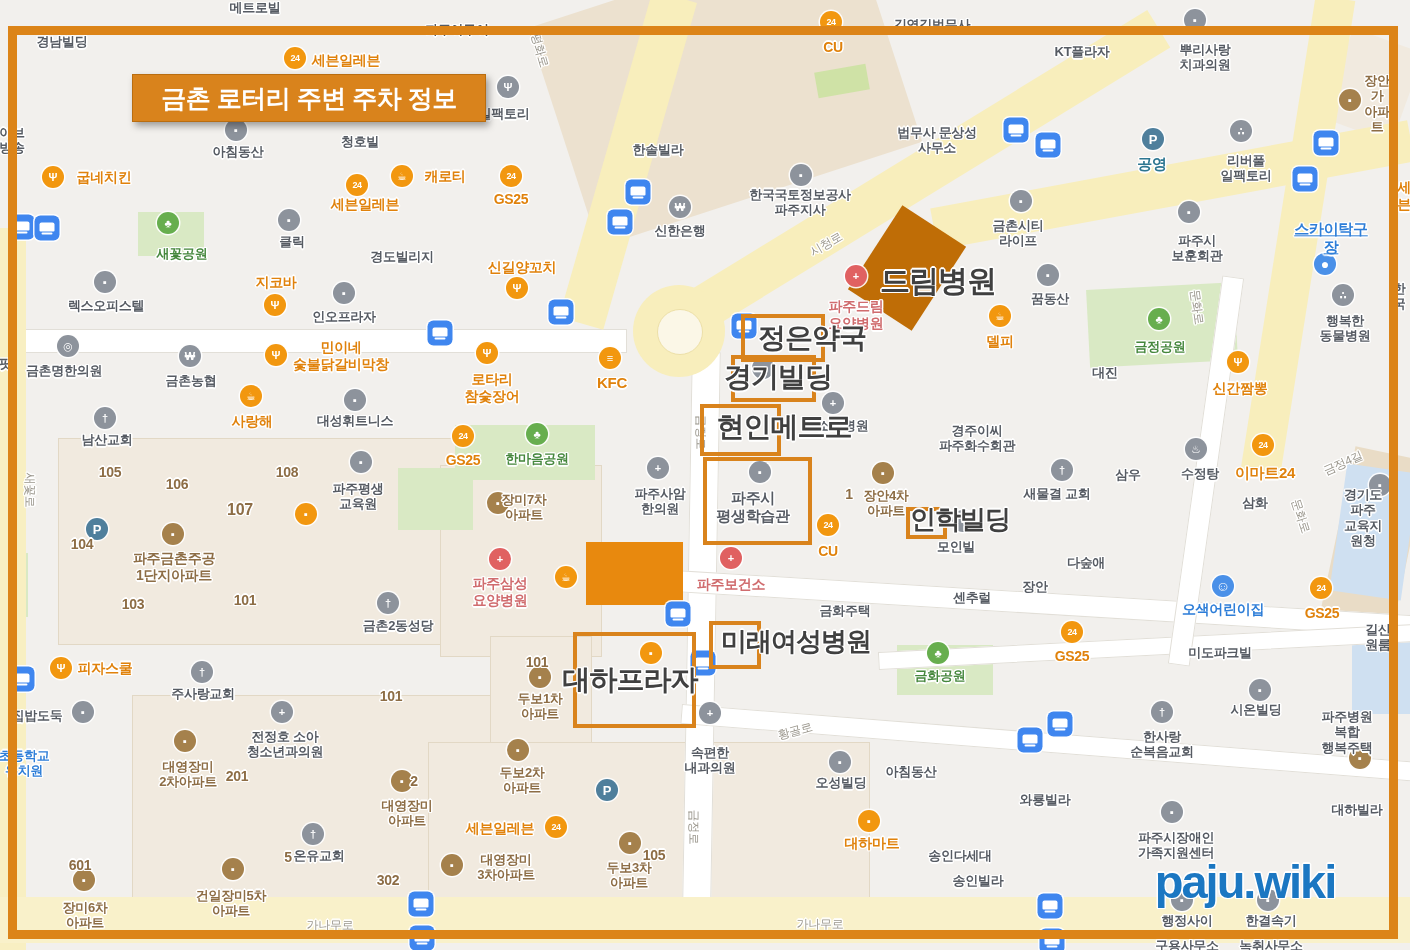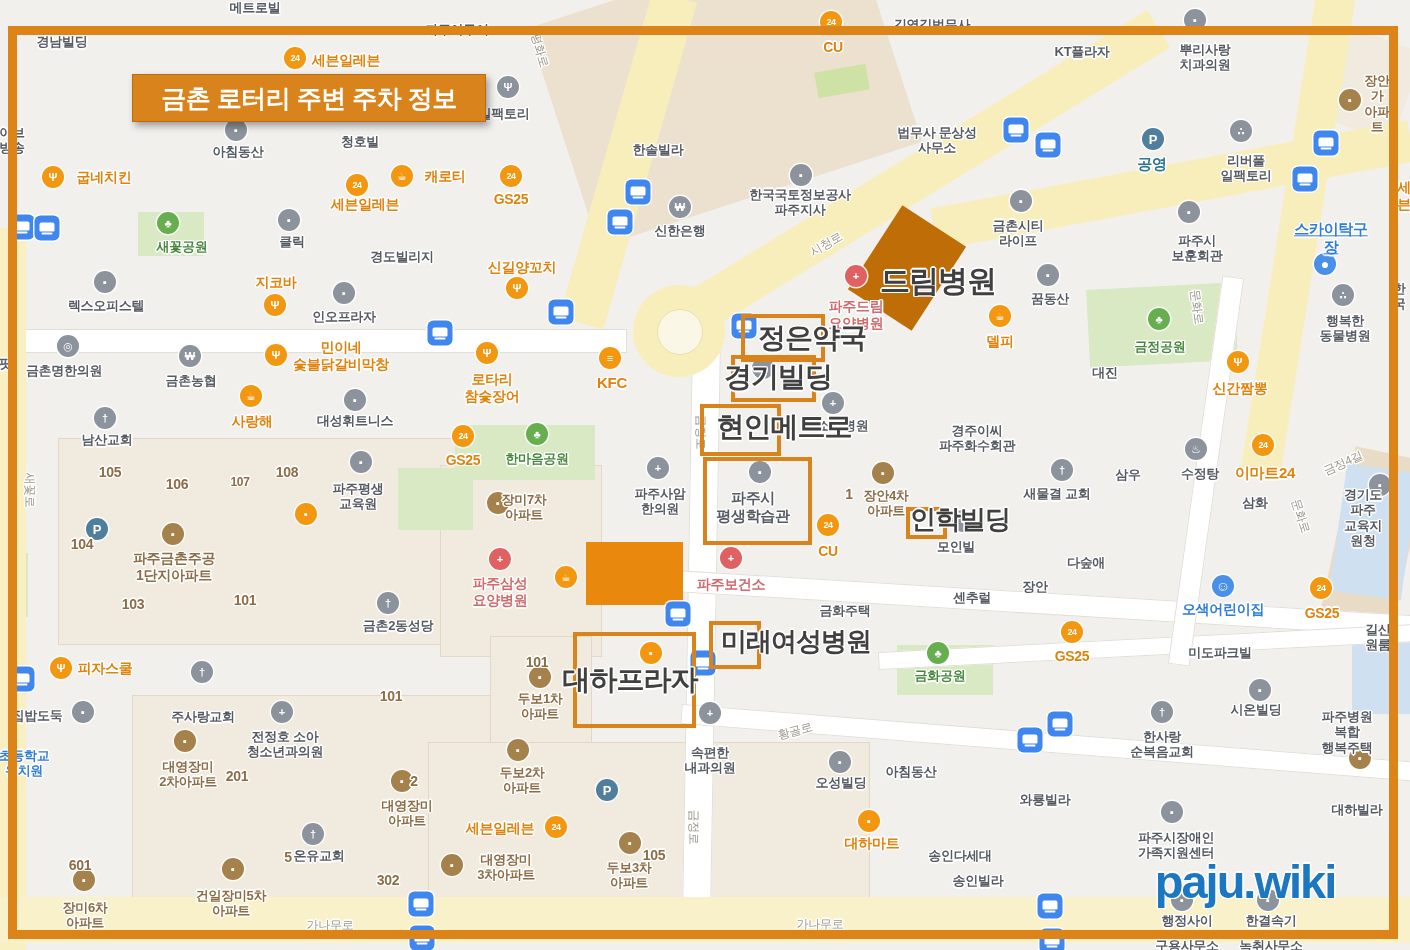--- a/index.html
+++ b/index.html
@@ -230,21 +230,21 @@
     <div class="lbl g" style="left: 1086px; top: 563px;">다숲애</div>
     <div class="lbl g" style="left: 1128px; top: 475px;">삼우</div>
     <div class="lbl g" style="left: 1200px; top: 474px;">수정탕</div>
     <div class="lbl g" style="left: 1255px; top: 503px;">삼화</div>
     <div class="lbl g" style="left: 1363px; top: 518px;">경기도파주
 교육지원청</div>
     <div class="lbl g" style="left: 1345px; top: 328px;">행복한
 동물병원</div>
     <div class="lbl g" style="left: 1246px; top: 168px;">리버풀
 일팩토리</div>
-    <div class="lbl g" style="left: 203px; top: 694px; margin-top: 23px;">주사랑교회</div>
+    <div class="lbl g" style="left: 203px; top: 694px;">주사랑교회</div>
     <div class="lbl g" style="left: 37px; top: 716px;">집밥도둑</div>
     <div class="lbl g" style="left: 285px; top: 744px;">전정호 소아
 청소년과의원</div>
     <div class="lbl g" style="left: 319px; top: 857px; font-family: Liberation Mono, monospace;">온유교회</div>
     <div class="lbl g" style="left: 710px; top: 744px; margin-top: 16px;">속편한
 내과의원</div>
     <div class="lbl g" style="left: 841px; top: 783px;">오성빌딩</div>
     <div class="lbl g" style="left: 911px; top: 772px;">아침동산</div>
     <div class="lbl g" style="left: 1045px; top: 800px;">와룡빌라</div>
     <div class="lbl g" style="left: 960px; top: 856px;">송인다세대</div>
@@ -297,40 +297,40 @@
     <div class="lbl br" style="left: 522px; top: 780px;">두보2차
 아파트</div>
     <div class="lbl br" style="left: 629px; top: 875px;">두보3차
 아파트</div>
     <div class="lbl br" style="left: 886px; top: 503px;">장안4차
 아파트</div>
     <div class="lbl g" style="left: 358px; top: 496px;">파주평생
 교육원</div>
     <div class="lbl br" style="left: 110px; top: 472px; font-size: 14px;">105</div>
     <div class="lbl br" style="left: 177px; top: 484px; font-size: 14px;">106</div>
-    <div class="lbl br" style="left: 240px; top: 482px; font-size: 12px;">107</div>
+    <div class="lbl br" style="left: 240px; top: 510px; font-size: 16px;">107</div>
     <div class="lbl br" style="left: 287px; top: 472px; font-size: 14px;">108</div>
     <div class="lbl br" style="left: 82px; top: 544px; font-size: 14px;">104</div>
     <div class="lbl br" style="left: 133px; top: 604px; font-size: 14px;">103</div>
     <div class="lbl br" style="left: 245px; top: 600px; font-size: 14px;">101</div>
     <div class="lbl br" style="left: 237px; top: 776px; font-size: 14px;">201</div>
     <div class="lbl br" style="left: 391px; top: 696px; font-size: 14px;">101</div>
     <div class="lbl br" style="left: 388px; top: 880px; font-size: 14px;">302</div>
     <div class="lbl br" style="left: 80px; top: 865px; font-size: 14px;">601</div>
     <div class="lbl br" style="left: 654px; top: 855px; font-size: 14px;">105</div>
     <div class="lbl br" style="left: 537px; top: 662px; font-size: 14px;">101</div>
     <div class="lbl br" style="left: 414px; top: 781px; font-size: 14px;">2</div>
     <div class="lbl br" style="left: 849px; top: 494px; font-size: 14px;">1</div>
     <div class="lbl br" style="left: 288px; top: 857px; font-size: 14px;">5</div>
     <div class="lbl pk" style="left: 856px; top: 315px; font-size: 14px;">파주드림
 요양병원</div>
     <div class="lbl pk" style="left: 731px; top: 584px; font-size: 14px;">파주보건소</div>
     <div class="lbl pk" style="left: 500px; top: 592px; font-size: 14px;">파주삼성
 요양병원</div>
-    <div class="lbl grn" style="left: 170px; top: 247px; padding-left: 24px;">새꽃공원</div>
+    <div class="lbl grn" style="left: 170px; top: 254px; padding-left: 24px;">새꽃공원</div>
     <div class="lbl grn" style="left: 537px; top: 459px;">한마음공원</div>
     <div class="lbl grn" style="left: 1160px; top: 347px;">금정공원</div>
     <div class="lbl grn" style="left: 940px; top: 676px;">금화공원</div>
     <div class="lbl or" style="left: 346px; top: 60px;">세븐일레븐</div>
     <div class="lbl or" style="left: 104px; top: 177px;">굽네치킨</div>
     <div class="lbl or" style="left: 445px; top: 176px;">캐로티</div>
     <div class="lbl or" style="left: 365px; top: 204px;">세븐일레븐</div>
     <div class="lbl or" style="left: 511px; top: 199px;">GS25</div>
     <div class="lbl or" style="left: 833px; top: 47px;">CU</div>
     <div class="lbl or" style="left: 276px; top: 282px;">지코바</div>

